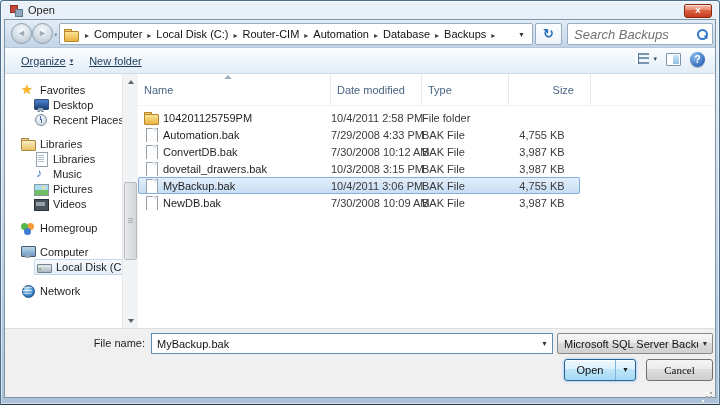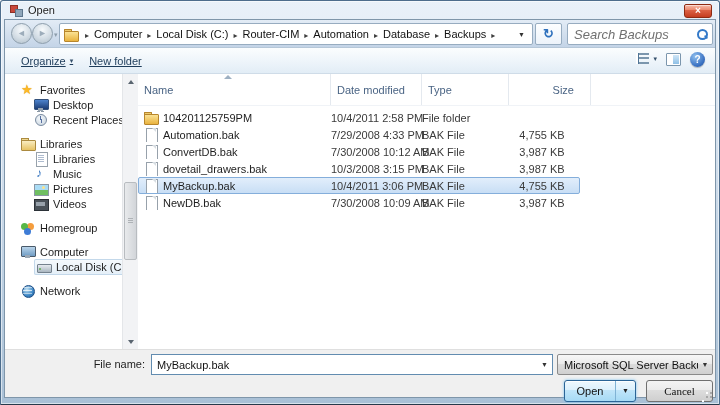--- a/index.html
+++ b/index.html
@@ -95,21 +95,21 @@
   .sort-caret{position:absolute;top:1px;left:86px;width:0;height:0;border-left:4px solid transparent;border-right:4px solid transparent;border-bottom:4px solid #9eb0c2;}
   .rows{padding-top:3px;}
   .frow{height:17px;display:flex;align-items:center;width:442px;border:1px solid transparent;border-radius:2px;}
   .frow.selected{background:linear-gradient(#e2eefb,#c8def5);border-color:#84aedb;}
   .c-name{width:192px;display:flex;align-items:center;gap:5px;padding-left:5px;overflow:hidden;white-space:nowrap;color:#1e1e1e;}
   .c-date{width:91px;color:#3a3a3a;white-space:nowrap;}
   .c-type{width:87px;color:#3a3a3a;white-space:nowrap;}
   .c-size{width:66px;text-align:center;color:#3a3a3a;white-space:nowrap;}
 
   
-  .footer{height:48px;flex:none;background:#f0f0f0;border-top:1px solid #dfdfdf;position:relative;}
+  .footer{height:69px;flex:none;background:#f0f0f0;border-top:1px solid #dfdfdf;position:relative;}
   .fn-label{position:absolute;left:0;top:8px;width:140px;text-align:right;color:#1e1e1e;}
   .fn-combo{position:absolute;left:146px;top:4px;width:402px;height:21px;background:#fff;border:1px solid #628cb0;display:flex;align-items:center;}
   .fn-combo input{flex:1;min-width:0;border:0;outline:none;font-family:inherit;font-size:11px;padding-left:5px;color:#111;background:transparent;}
   .fn-drop{flex:none;width:15px;font-size:7px;color:#333;text-align:center;}
   .ft-combo{position:absolute;left:552px;top:4px;width:156px;height:21px;border:1px solid #8a8a8a;border-radius:2px;
     background:linear-gradient(#f7f7f7,#ebebeb 45%,#dcdcdc 46%,#d0d0d0);display:flex;align-items:center;overflow:hidden;}
   .ft-text{flex:1;padding-left:6px;white-space:nowrap;overflow:hidden;color:#111;}
   .ft-arrow{flex:none;width:14px;font-size:7px;color:#333;text-align:center;}
   .open-btn{position:absolute;left:559px;top:30px;height:22px;display:flex;border:1px solid #2a6496;border-radius:3px;
     background:linear-gradient(#eef8fe,#dbf0fc 45%,#c0e5f9 46%,#a6daf5);box-shadow:0 0 3px #79c1ef, inset 0 1px 0 rgba(255,255,255,.8);}

